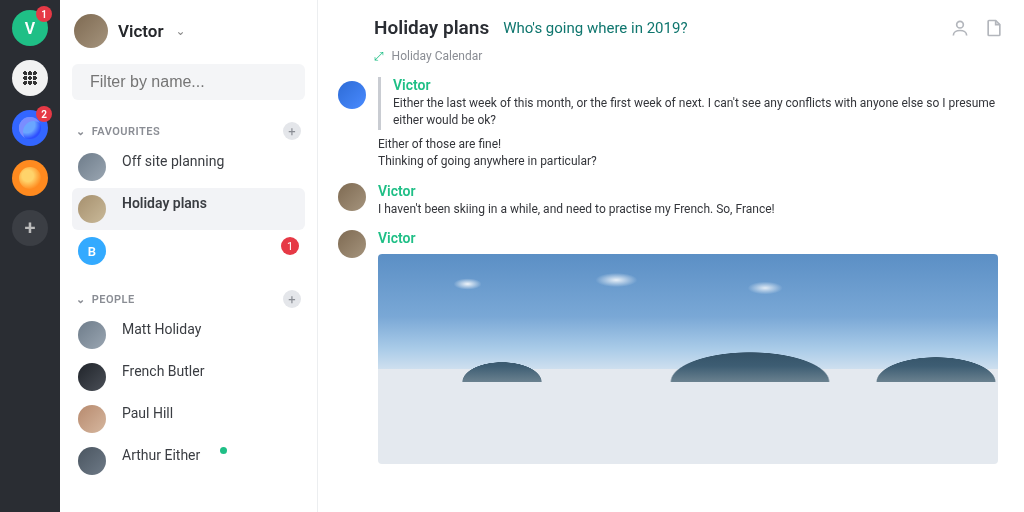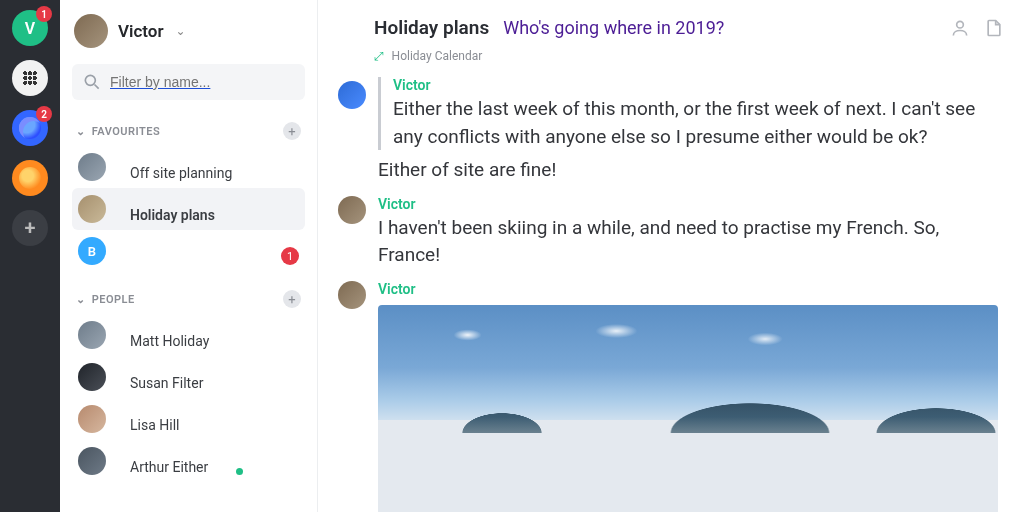--- a/index.html
+++ b/index.html
@@ -31,45 +31,45 @@
     background: radial-gradient(circle at 40% 40%, #ffd36a 30%, #ff8a1f 75%);}
 
   
   .sidebar { width: 258px; background:#fff; border-right:1px solid #eceef0; display:flex; flex-direction:column; }
   .user-row { display:flex; align-items:center; gap:10px; padding:14px 14px 10px 14px; cursor:pointer; }
   .avatar { width:34px; height:34px; border-radius:50%; background:#ccc; flex-shrink:0; }
   .avatar.sm { width:28px; height:28px; }
   .user-name { font-size:17px; font-weight:600; color:#25272b; }
   .chev { color:#888; font-size:12px; margin-left:2px; }
   .search { margin:6px 12px 10px 12px; background:#f4f5f7; border-radius:6px; display:flex; align-items:center; padding:8px 10px; gap:8px; }
-  .search input { border:none; background:transparent; outline:none; font-size:14px; color:#1d4ed8; flex:1;text-decoration:underline; }
+  .search input { border:none; background:transparent; outline:none; font-size:16px; color:#1d4ed8; flex:1; }
   .section { padding: 6px 12px; }
   .section-h { display:flex; align-items:center; justify-content:space-between; padding:6px 4px; cursor:pointer; }
   .section-h .lbl { font-size:11px; letter-spacing:.5px; color:#8a8d94; font-weight:600; display:flex; align-items:center; gap:6px; }
   .plus-circ { width:18px; height:18px; border-radius:50%; background:#e4e6ea; color:#8a8d94; font-size:13px; display:flex; align-items:center; justify-content:center; }
-  .row { display:flex; align-items:flex-end; gap:24px; padding:7px 6px; border-radius:6px; cursor:pointer; font-size:14px; color:#3a3d42; position:relative; }
+  .row { display:flex; align-items:flex-start; gap:16px; padding:7px 6px; border-radius:6px; cursor:pointer; font-size:14px; color:#3a3d42; position:relative; }
   .row.active { background:#f2f3f6; font-weight:600; }
   .row .badge { margin-left:auto; min-width:18px; height:18px; border-radius:9px; background:#e63946; color:#fff; font-size:11px; display:flex; align-items:center; justify-content:center; }
   .presence { width:7px; height:7px; border-radius:50%; background:#1fbf86; margin-left:4px; }
   .avatar.initial { background:#33aaff; color:#fff; display:flex; align-items:center; justify-content:center; font-size:13px; font-weight:600; }
 
   
   .main { flex:1; display:flex; flex-direction:column; overflow:hidden; }
   .header { display:flex; align-items:center; padding:16px 20px 8px 56px; gap:14px; }
   .h-title { font-size:19px; font-weight:600; color:#2a2d33; }
-  .h-sub { font-size:18px; color:#4c1d95; }
+  .h-sub { font-size:15px; color:#0f766e; }
   .h-icons { margin-left:auto; display:flex; gap:14px; color:#b3b6bc; }
   .ico { width:20px; height:20px; }
   .attach-bar { margin-left:36px; display:flex; align-items:center; gap:8px; font-size:12px; color:#8a8d94; padding:2px 0 8px 20px; }
   .attach-ic { color:#1fbf86; font-size:12px; }
   .msgs { flex:1; overflow:auto; padding:0 20px 12px 20px; }
   .msg { display:flex; gap:12px; padding:6px 0; }
   .msg .col { flex:1; }
   .author { font-size:14px; font-weight:600; color:#1fbf86; margin-bottom:2px; }
-  .text { font-size:19px; color:#34363b; line-height:1.45; }
+  .text { font-size:12px; color:#34363b; line-height:1.45; }
   .quote { border-left:3px solid #c9ccd2; padding-left:12px; margin-bottom:6px; }
   .photo { margin-top:8px; width:100%; max-width:620px; height:210px; border-radius:4px;
     background:
       linear-gradient(to bottom, rgba(255,255,255,0) 55%, #e4e9ef 55%),
       linear-gradient(to bottom, #5b8fc5 0%, #7aa8d6 30%, #a9cbe8 45%, #cfe0ef 55%),
       #e4e9ef;
     position:relative; overflow:hidden; }
   .mtn { position:absolute; left:0; right:0; top:42%; height:40px;
     background: linear-gradient(180deg,#2f4a5e 0%, #3d5d73 60%, #6a818f 100%);
     -webkit-mask: radial-gradient(40px 20px at 20% 100%, #000 98%, transparent) ,
@@ -161,25 +161,25 @@
             <span>PEOPLE</span>
           </span>
         <span class="plus-circ">+</span>
       </div>
       <div class="row">
         <div class="avatar sm a1"></div>
         <span>Matt Holiday</span>
       </div>
       <div class="row">
         <div class="avatar sm a3"></div>
-        <span>Susan Filter</span>
+        <span>French Butler</span>
       </div>
       <div class="row">
         <div class="avatar sm a5"></div>
-        <span>Lisa Hill</span>
+        <span>Paul Hill</span>
       </div>
       <div class="row">
         <div class="avatar sm a6"></div>
         <span>Arthur Either</span>
         <span class="presence"></span>
       </div>
     </div>
   </div>
 
   <div class="main">
@@ -204,21 +204,22 @@
 
     <div class="msgs">
 
       <div class="msg">
         <div class="avatar sm a8" style="margin-top:4px;"></div>
         <div class="col">
           <div class="quote">
             <div class="author">Victor</div>
             <div class="text">Either the last week of this month, or the first week of next. I can't see any conflicts with anyone else so I presume either would be ok?</div>
           </div>
-          <div class="text">Either of site are fine!</div>
+          <div class="text">Either of those are fine!</div>
+          <div class="text">Thinking of going anywhere in particular?</div>
         </div>
       </div>
 
       <div class="msg">
         <div class="avatar sm a7"></div>
         <div class="col">
           <div class="author">Victor</div>
           <div class="text">I haven't been skiing in a while, and need to practise my French. So, France!</div>
         </div>
       </div>

